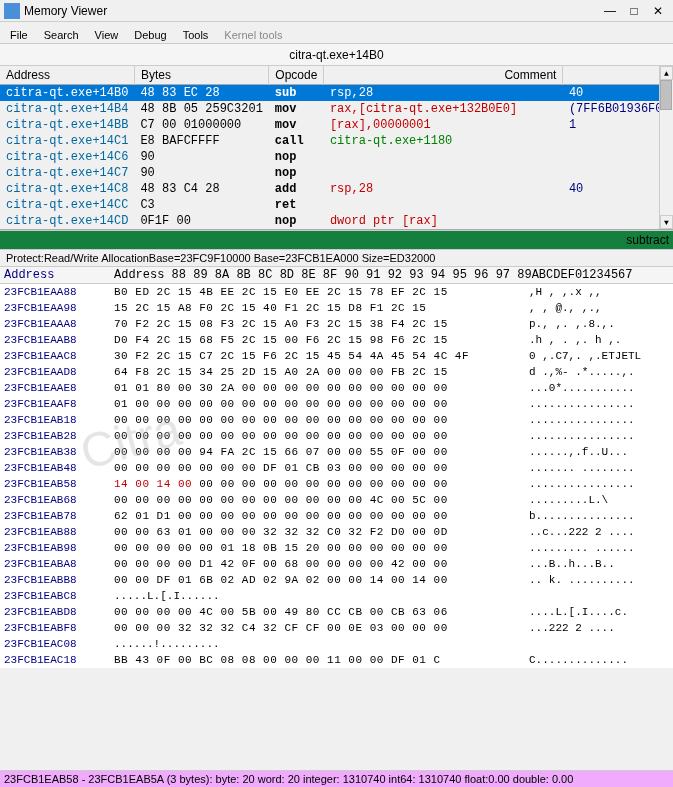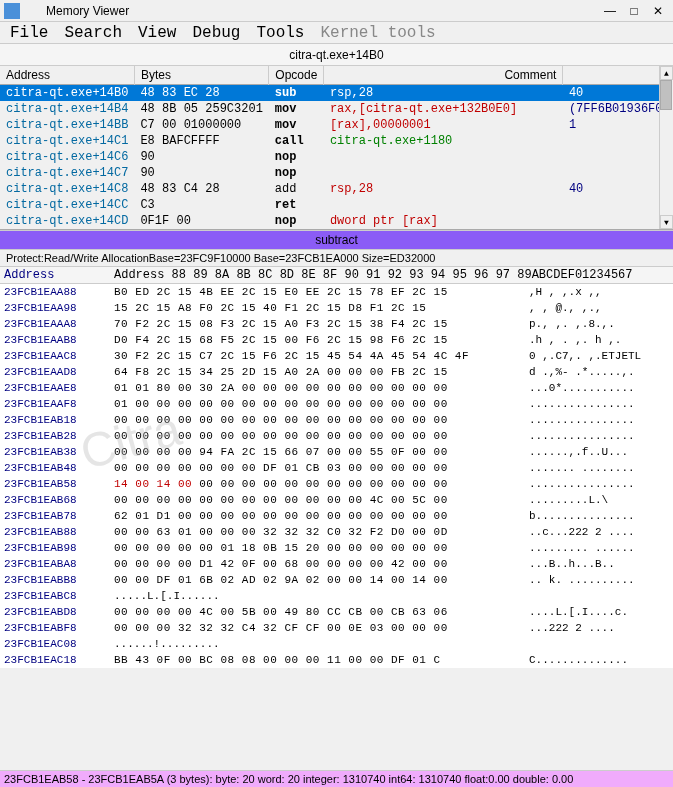--- a/index.html
+++ b/index.html
@@ -10,34 +10,34 @@
       background: #f0f0f0;
       height: 22px;
       display: flex;
       align-items: center;
       justify-content: space-between;
       padding: 0 4px;
       border-bottom: 1px solid #ccc;
     }
     .title-bar-left { display: flex; align-items: center; gap: 4px; }
     .title-bar-icon { width: 16px; height: 16px; background: #4a90d9; display: inline-block; }
-    .title-bar-title { font-size: 12px; font-family: Segoe UI, sans-serif; margin-left: 22px; }
+    .title-bar-title { font-size: 12px; font-family: Segoe UI, sans-serif; }
     .title-bar-buttons { display: flex; gap: 2px; }
     .title-btn { width: 22px; height: 18px; border: none; background: #f0f0f0; cursor: pointer; font-size: 12px; display: flex; align-items: center; justify-content: center; }
 
     
     .menu-bar {
       background: #f0f0f0;
       height: 22px;
       display: flex;
-      align-items: flex-start;
+      align-items: flex-end;
       padding: 0 2px;
       border-bottom: 1px solid #ccc;
-      font-family: Liberation Mono, monospace;
-      font-size: 16px;
+      font-family: Liberation Sans, sans-serif;
+      font-size: 11px;
     }
     .menu-item { padding: 2px 8px; cursor: pointer; }
     .menu-item.kernel { color: #888; }
 
     
     .address-bar {
       background: #f5f5f5;
       height: 22px;
       display: flex;
       align-items: center;
@@ -75,22 +75,22 @@
     .dis-row.selected .opcode-col { color: white; }
     .dis-row.selected .comment-col { color: white; }
     .dis-row:not(.selected) .opcode-col { color: #000; font-weight: bold; }
     .dis-row:not(.selected) .comment-col { color: #000080; }
     .addr-col { color: #0369a1; }
     .dis-row.selected .addr-col { color: white; }
     .dis-row.selected .bytes-col { color: white; margin-top: 16px; }
 
     
     .section-label {
-      background: #8b5cf6;
-      text-align: center;
+      background: #15803d;
+      text-align: right;
       padding: 2px 4px;
       font-family: Segoe UI, sans-serif;
       font-size: 12px;
       border-top: 1px solid #ccc;
       border-bottom: 1px solid #ccc;
     }
 
     
     .hex-section { background: white; }
     .hex-info-bar {
@@ -235,21 +235,21 @@
             <tr class="dis-row">
               <td class="addr-col">citra-qt.exe+14C7</td>
               <td class="bytes-col">90</td>
               <td class="opcode-col" style="font-weight: bold;">nop</td>
               <td style="min-width: 200px;"></td>
               <td class="comment-col"></td>
             </tr>
             <tr class="dis-row">
               <td class="addr-col">citra-qt.exe+14C8</td>
               <td class="bytes-col">48 83 C4 28</td>
-              <td class="opcode-col" style="font-weight: normal;">add</td>
+              <td class="opcode-col" style="font-weight: bold;">add</td>
               <td style="color: rgb(192, 0, 0); min-width: 200px;">rsp,28</td>
               <td class="comment-col">40</td>
             </tr>
             <tr class="dis-row">
               <td class="addr-col">citra-qt.exe+14CC</td>
               <td class="bytes-col">C3</td>
               <td class="opcode-col" style="font-weight: bold;">ret</td>
               <td style="min-width: 200px;"></td>
               <td class="comment-col"></td>
             </tr>

